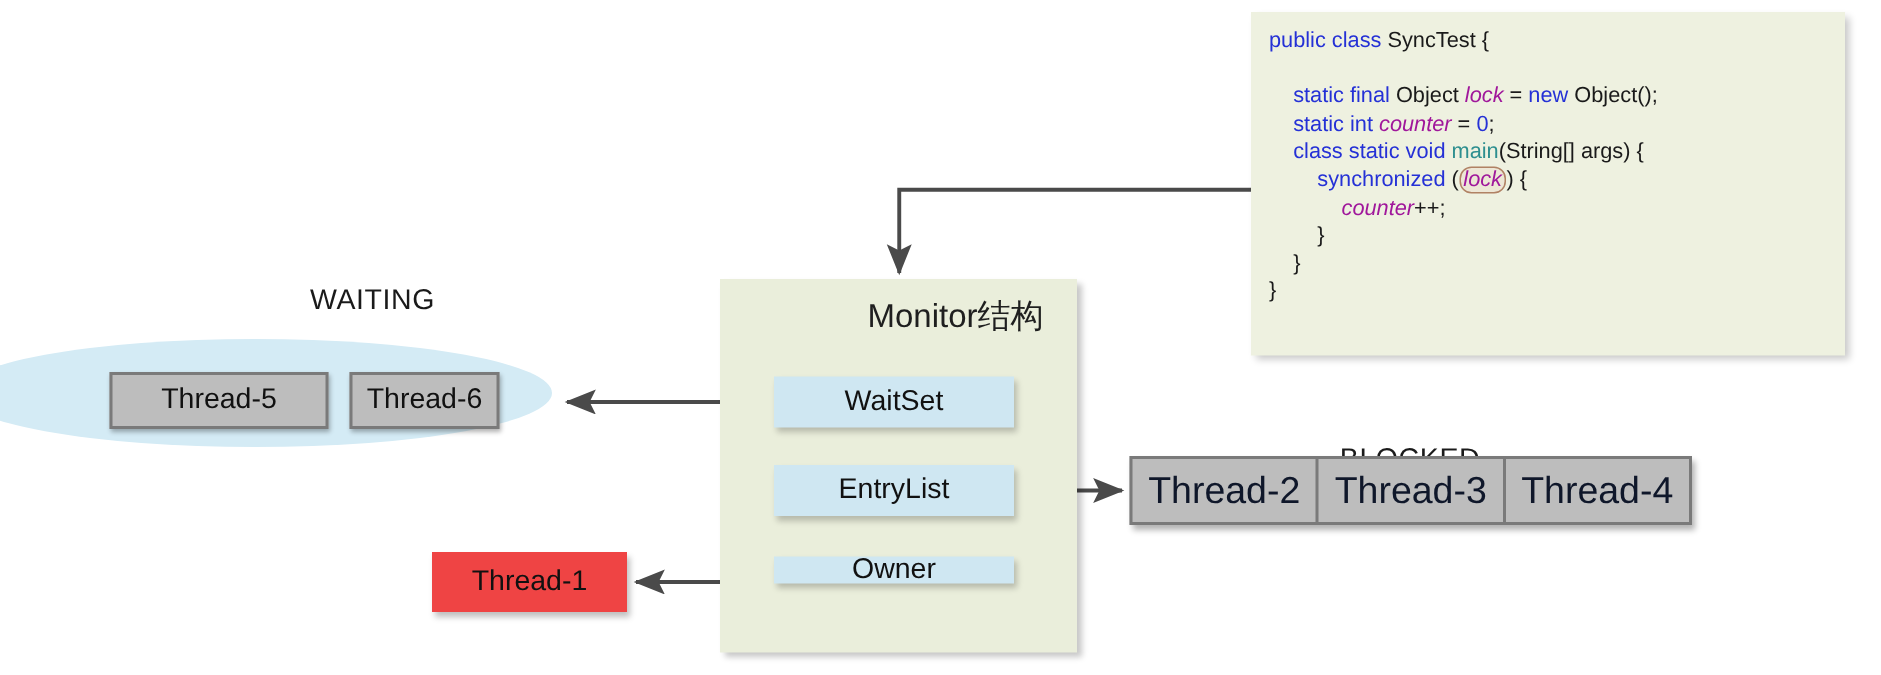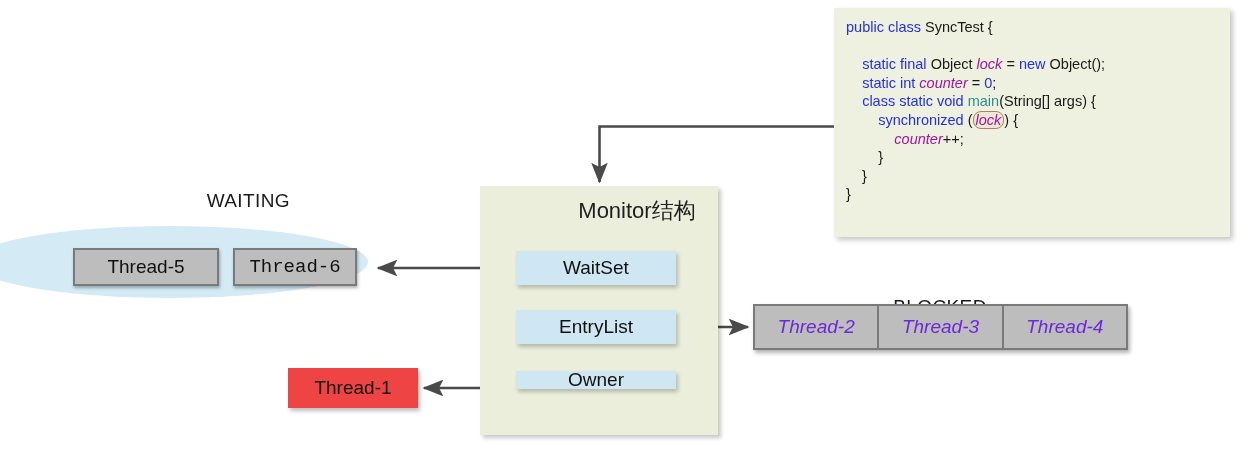--- a/index.html
+++ b/index.html
@@ -24,21 +24,21 @@
     background:#d4ebf5;border-radius:50%;
   }
   .thread-box{
     background:#bdbdbd;border:2px solid #7a7a7a;
     font-size:19px;color:#111;
     box-shadow:1px 2px 3px rgba(0,0,0,.30);
     box-sizing:border-box;
     margin-left:40px;
   }
   #thread5{left:33px;top:248px;width:146px;height:38px;}
-  #thread6{left:193px;top:248px;width:124px;height:38px;font-family:Liberation Mono, monospace;}
+  #thread6{left:193px;top:248px;width:100px;height:38px;}
 
   
   #monitor-box{
     left:480px;top:186px;width:238px;height:249px;
     background:#eaeedb;
     box-shadow:3px 3px 4px rgba(0,0,0,.22);
   }
   #monitor-title{
     left:480px;top:196px;width:238px;
     text-align:center;font-size:22px;color:#1f1f1f;padding-left:38px;
@@ -58,21 +58,21 @@
     text-align:center;font-size:19px;color:#1a1a1a;letter-spacing:.4px;margin-top:24px;
   }
   #blocked-group{
     left:753px;top:304px;width:375px;height:46px;
     display:flex;background:#bdbdbd;
     border:2px solid #7a7a7a;box-sizing:border-box;
     box-shadow:2px 3px 4px rgba(0,0,0,.30);
   }
   #blocked-group .bcell{
     flex:1;display:flex;align-items:center;justify-content:center;
-    font-size:19px;color:#6d28d9;border-right:2px solid #7a7a7a;box-sizing:border-box;font-style:italic;
+    font-size:25px;color:#0f172a;border-right:2px solid #7a7a7a;box-sizing:border-box;
   }
   #blocked-group .bcell:last-child{border-right:none;}
 
   
   #thread1{
     left:288px;top:368px;width:130px;height:40px;
     background:#ef4444;font-size:19px;color:#111;
     box-shadow:2px 3px 4px rgba(0,0,0,.25);
     box-sizing:border-box;
   }

